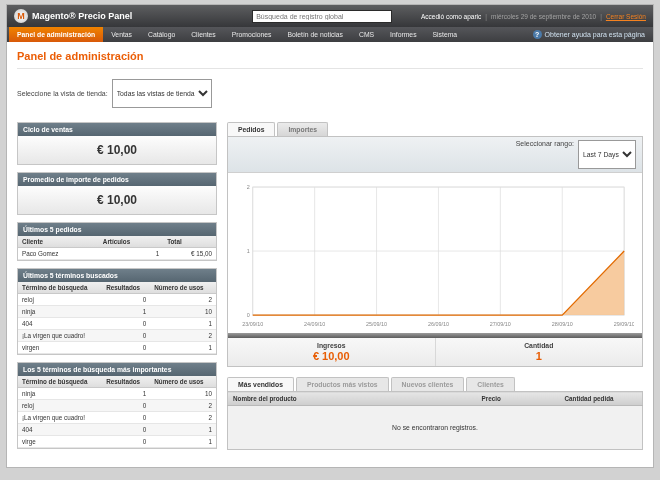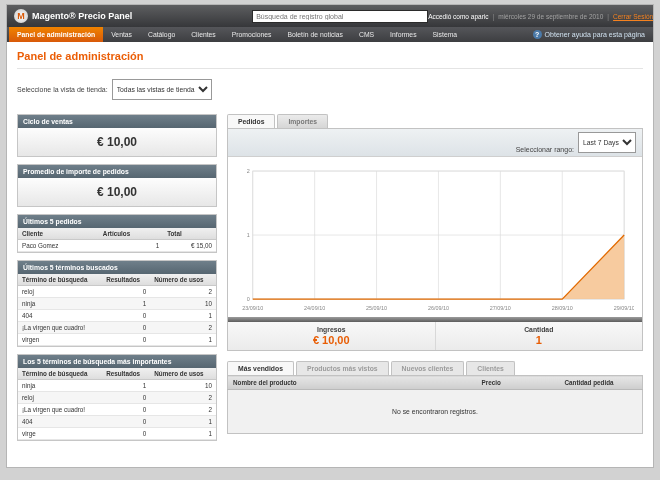--- a/index.html
+++ b/index.html
@@ -4,56 +4,56 @@
 <style>
   *{margin:0;padding:0;box-sizing:border-box}
   html,body{width:660px;height:480px;overflow:hidden}
   body{background:#d2d2d2;font-family:"Liberation Sans",sans-serif;font-size:7px;color:#333}
   .window{width:648px;height:464px;margin:4px auto 0;background:#fff;border:1px solid #b5b5b5;overflow:hidden}
   
   .topbar{height:22px;background:linear-gradient(#5d5e60,#36373a);display:flex;align-items:center;padding:0 7px;color:#fff}
   .brand{display:flex;align-items:center;gap:4px;font-size:9px;font-weight:bold;white-space:nowrap}
   .logo{width:14px;height:14px;border-radius:50%;background:radial-gradient(#ffffff,#c6c6c6);color:#d85909;font-size:9px;font-weight:bold;display:flex;align-items:center;justify-content:center}
   .searchwrap{margin-left:120px;display:flex;align-items:center}
-  .searchwrap input{width:176px;height:13px;border:1px solid #2b2b2b;font-size:7px;padding:0 3px;color:#555;background:#fff}
+  .searchwrap input{width:140px;height:13px;border:1px solid #2b2b2b;font-size:7px;padding:0 3px;color:#555;background:#fff}
   .hdr-right{margin-left:auto;display:flex;align-items:center;gap:4px;font-size:6.5px;white-space:nowrap}
   .hdr-sep{color:#8a8a8a}
   .logged{color:#fff}
   .hdr-date{color:#a3a3a3}
   .logout{color:#f58220;text-decoration:underline;cursor:pointer}
   
   .navbar{height:15px;background:linear-gradient(#55565a,#3d3e41);display:flex;align-items:stretch;padding:0 2px}
   .nav-item{line-height:15px;padding:0 8px;color:#e8e8e8;font-size:6.8px;cursor:pointer;white-space:nowrap}
   .nav-item.active{background:linear-gradient(#f08300,#d85909);color:#fff;font-weight:bold}
   .nav-help{margin-left:auto;display:flex;align-items:center;gap:3px;color:#cfe0ee;padding:0 6px;cursor:pointer}
   .help-icon{width:9px;height:9px;border-radius:50%;background:#4a79a8;color:#fff;font-size:7px;line-height:9px;text-align:center;font-weight:bold}
   
   .content{padding:8px 10px;background:#fff}
   .page-title{color:#eb5e07;font-size:11px;font-weight:bold;padding-bottom:6px;border-bottom:1px solid #e4e4e4;margin-bottom:10px}
   .store-row{display:flex;align-items:center;gap:4px;margin-bottom:14px;color:#444}
-  select{font-size:6.8px;height:21px;border:1px solid #999;background:#fff;color:#333}
+  select{font-size:6.8px;height:29px;border:1px solid #999;background:#fff;color:#333}
   .dash{display:flex;align-items:flex-start}
   .col-left{flex:0 0 200px;width:200px}
   .col-right{flex:1;margin-left:10px;min-width:0}
   
   .box{border:1px solid #c6c6c6;margin-bottom:7px;background:#fff}
   .box-head{background:linear-gradient(#6f7f8a,#566671);color:#fff;font-size:6.8px;font-weight:bold;padding:3px 5px}
   .box-value{background:linear-gradient(#fdfdfd,#e7e7e7);text-align:center;font-size:12px;font-weight:bold;color:#333;padding:7px 4px}
   table.mini{width:100%;border-collapse:collapse}
   .mini th{background:linear-gradient(#f0f0f0,#dedede);font-size:6.3px;font-weight:bold;color:#333;text-align:left;padding:2px 4px;border-bottom:1px solid #c9c9c9}
   .mini td{font-size:6.3px;color:#333;padding:2px 4px;border-bottom:1px solid #e6e6e6}
   .mini tr:nth-child(even) td{background:#f6f6f6}
   .num{text-align:right}
   
   .tabs{display:flex;gap:2px;align-items:flex-end}
   .tab{font-size:6.8px;font-weight:bold;padding:3px 10px;border:1px solid #c2c2c2;border-bottom:none;border-radius:2px 2px 0 0;background:linear-gradient(#ebebeb,#d6d6d6);color:#777;cursor:pointer;white-space:nowrap}
   .tab.active{background:#f8f8f8;color:#333}
   .tab.disabled{color:#9b9b9b;background:#e7e7e7}
   .panel{border:1px solid #c2c2c2;background:#fff}
-  .range-bar{display:flex;justify-content:flex-end;align-items:flex-end;gap:4px;padding:3px 6px;background:linear-gradient(#eef1f3,#dde3e7);border-bottom:1px solid #cfcfcf;color:#444}
+  .range-bar{display:flex;justify-content:flex-end;align-items:flex-start;gap:4px;padding:3px 6px;background:linear-gradient(#eef1f3,#dde3e7);border-bottom:1px solid #cfcfcf;color:#444}
   .chart-wrap{padding:6px 8px 2px;background:#fff}
   .chart-wrap svg{display:block;width:100%;height:152px;font-family:"Liberation Sans",sans-serif}
   .chart-base{height:5px;background:linear-gradient(#9b9b9b,#5d5d5d)}
   .stats{display:flex;background:linear-gradient(#f8f8f8,#ebebeb)}
   .stat{flex:1;text-align:center;padding:4px 2px;border-right:1px solid #d8d8d8}
   .stat:last-child{border-right:none}
   .stat-label{font-size:6.8px;font-weight:bold;color:#3e3e3e}
   .stat-value{font-size:11px;font-weight:bold;color:#e85d04;margin-top:1px}
   .bottom-tabs{margin-top:10px}
   table.grid{width:100%;border-collapse:collapse;border:1px solid #c2c2c2}

